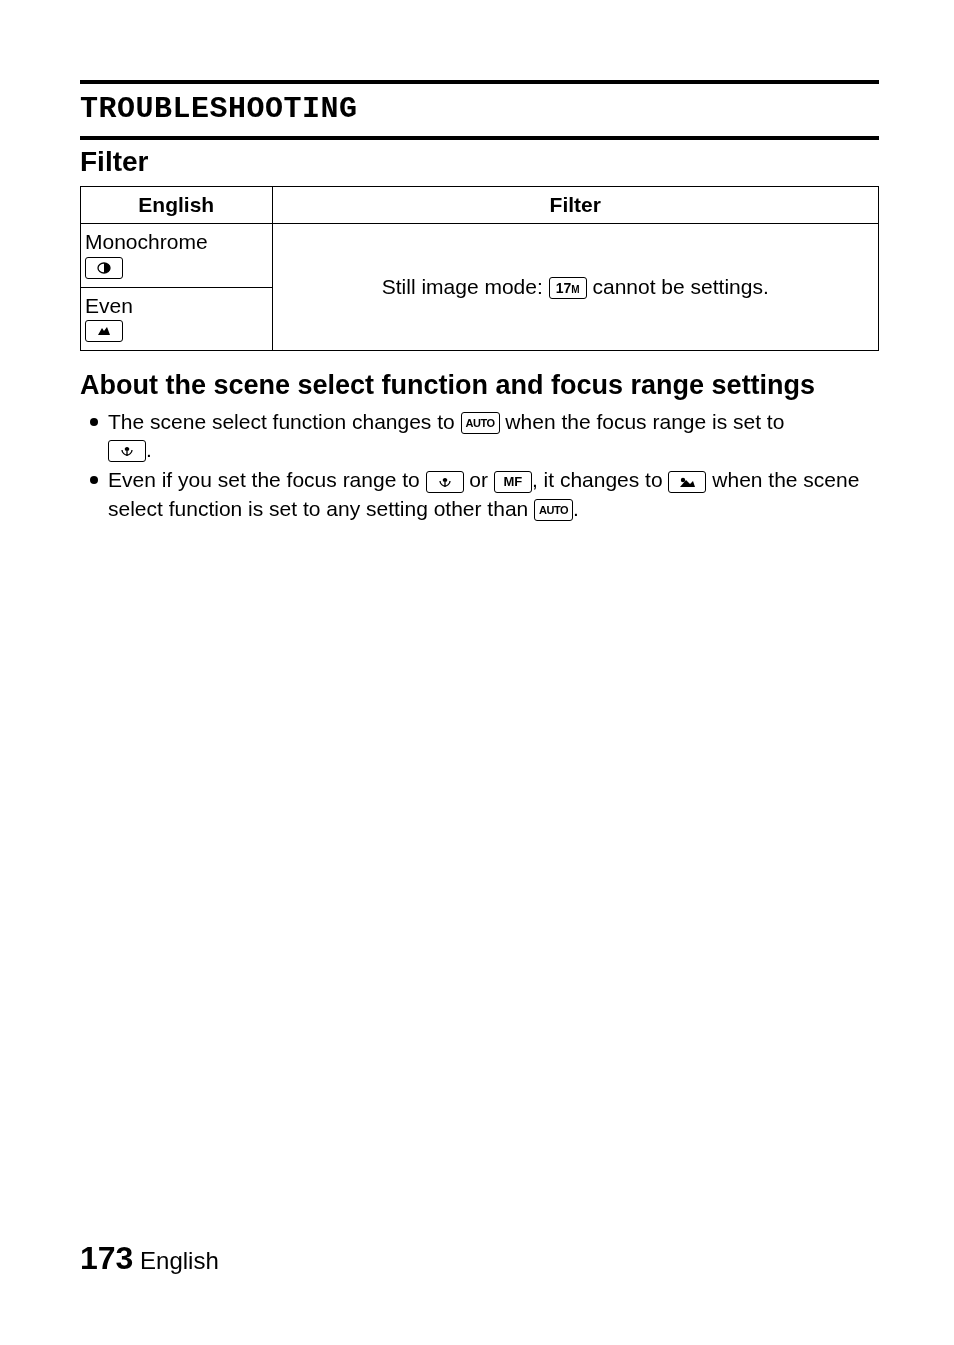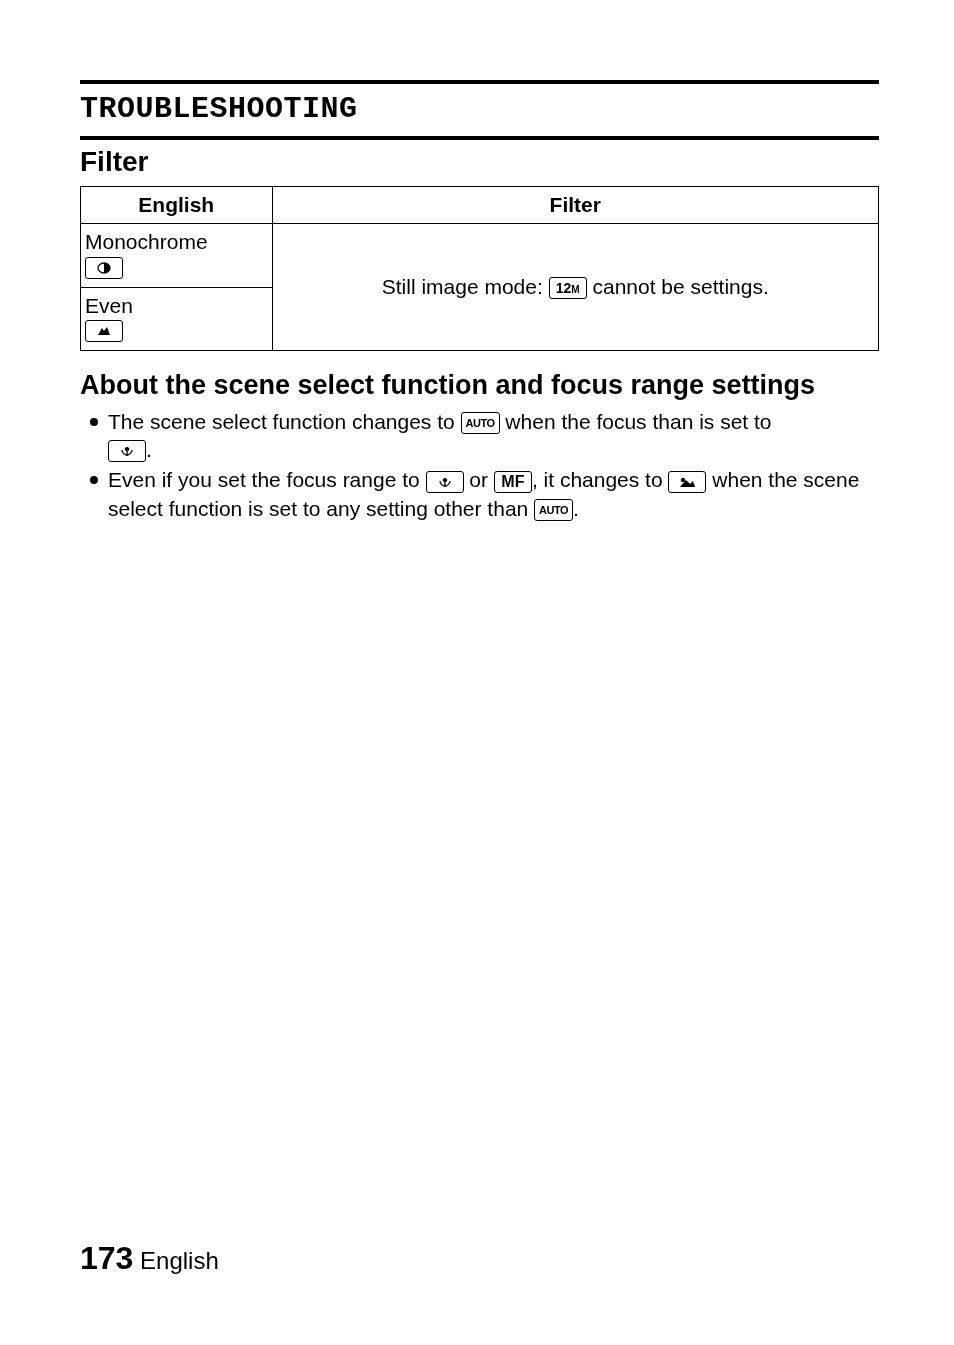--- a/index.html
+++ b/index.html
@@ -152,58 +152,58 @@
           <span>Monochrome</span><br>
           <span class="icon-box">
             <svg width="18" height="14" viewBox="0 0 18 14">
               <ellipse cx="9" cy="7" rx="6" ry="5" fill="none" stroke="#000" stroke-width="1.3"></ellipse>
               <path d="M9 2 A6 5 0 0 1 9 12 Z" fill="#000"></path>
             </svg>
           </span>
         </td>
         <td class="remarks-cell" rowspan="2">
           <span>Still image mode: </span><span class="icon-box">
-              <span class="icon-label-mp"><span>12</span><small>M</small></span>
+              <span class="icon-label-mp"><span>17</span><small>M</small></span>
             </span><span> cannot be settings.</span>
         </td>
       </tr>
       <tr>
         <td class="setting-cell">
           <span>Even</span><br>
           <span class="icon-box">
             <svg width="18" height="14" viewBox="0 0 18 14">
               <path d="M3 11 L7 4 L9 7 L12 3 L15 11 Z" fill="#000"></path>
             </svg>
           </span>
         </td>
       </tr>
     </tbody>
   </table>
 
   <h2 class="scene-title">About the scene select function and focus range settings</h2>
 
   <ul class="notes">
     <li>
-      <span>The scene select function changes to </span><span class="icon-box" style="font-weight:700;font-size:11px;letter-spacing:-0.5px;">AUTO</span><span> when the focus than is set to </span><br>
+      <span>The scene select function changes to </span><span class="icon-box" style="font-weight:700;font-size:11px;letter-spacing:-0.5px;">AUTO</span><span> when the focus range is set to </span><br>
       <span class="icon-box">
         <svg width="18" height="14" viewBox="0 0 18 14">
           <path d="M9 3 C6 3 6 7 9 7 C12 7 12 3 9 3 Z" fill="#000"></path>
           <path d="M4 6 C4 9 7 11 9 11 C11 11 14 9 14 6" fill="none" stroke="#000" stroke-width="1.3"></path>
           <line x1="9" y1="7" x2="9" y2="12" stroke="#000" stroke-width="1.3"></line>
         </svg>
       </span><span>.</span>
     </li>
     <li>
       <span>Even if you set the focus range to </span><span class="icon-box">
         <svg width="18" height="14" viewBox="0 0 18 14">
           <path d="M9 3 C6 3 6 7 9 7 C12 7 12 3 9 3 Z" fill="#000"></path>
           <path d="M4 6 C4 9 7 11 9 11 C11 11 14 9 14 6" fill="none" stroke="#000" stroke-width="1.3"></path>
           <line x1="9" y1="7" x2="9" y2="12" stroke="#000" stroke-width="1.3"></line>
         </svg>
-      </span><span> or </span><span class="icon-box" style="font-weight:700;font-size:16px;">MF</span><span>, it changes to </span><span class="icon-box">
+      </span><span> or </span><span class="icon-box" style="font-weight:700;font-size:13px;">MF</span><span>, it changes to </span><span class="icon-box">
         <svg width="20" height="14" viewBox="0 0 20 14">
           <circle cx="6" cy="5" r="2.2" fill="#000"></circle>
           <path d="M3 12 L9 5 L13 9 L16 6 L18 12 Z" fill="#000"></path>
         </svg>
       </span><span> when the scene select function is set to any setting other than </span><span class="icon-box" style="font-weight:700;font-size:11px;letter-spacing:-0.5px;">AUTO</span><span>.</span>
     </li>
   </ul>
 
   <div class="footer">
     <span class="pg">173</span>

